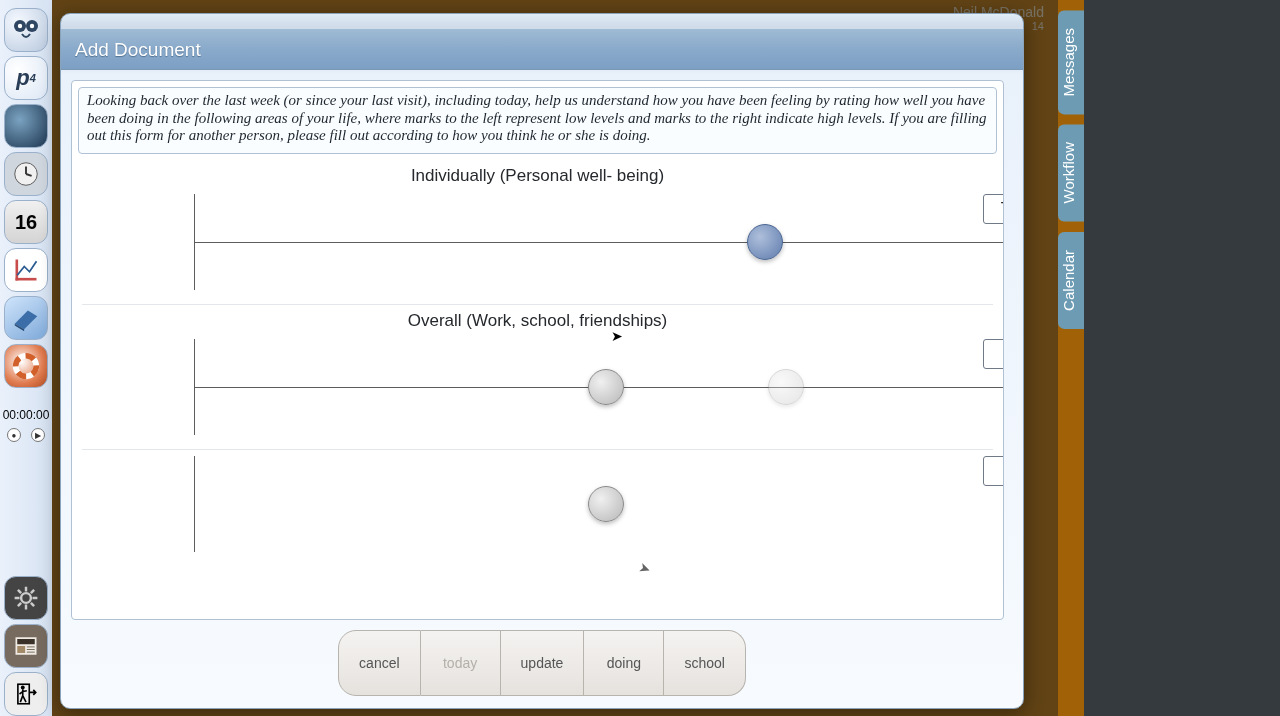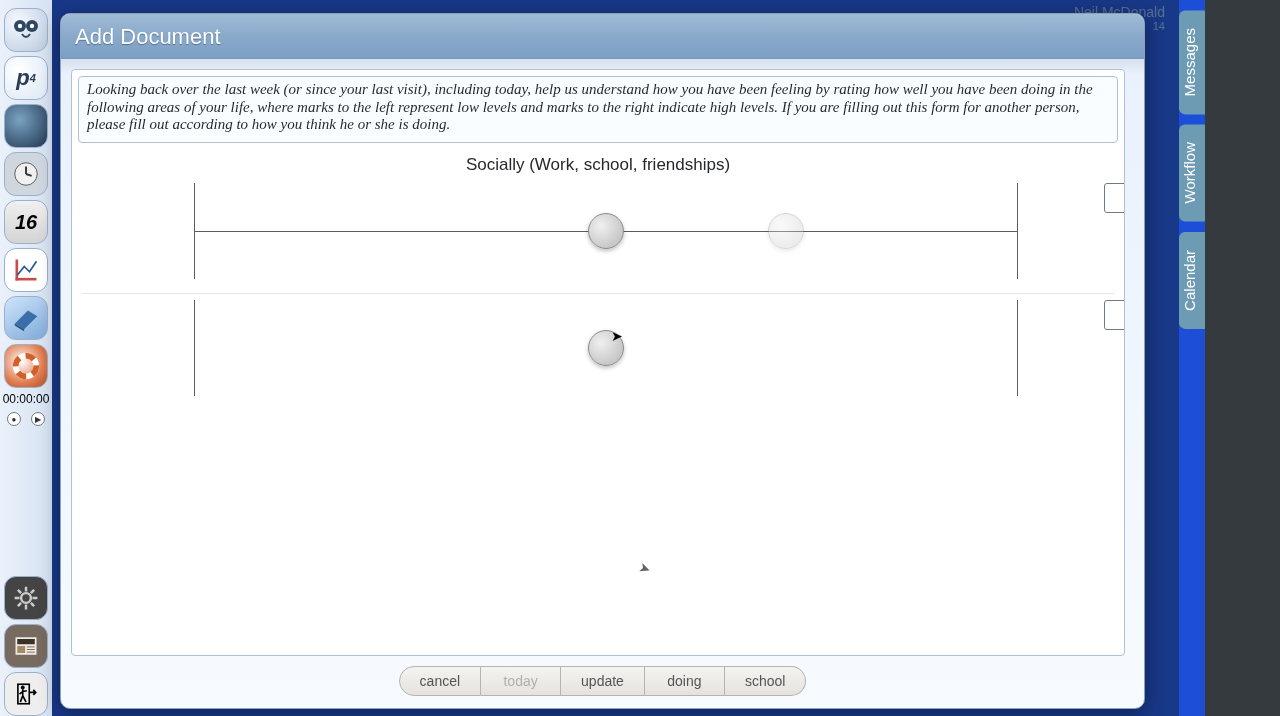--- a/index.html
+++ b/index.html
@@ -4,24 +4,24 @@
   <style>
     * { box-sizing: border-box; margin: 0; padding: 0; }
     html, body {
       width: 1280px;
       height: 716px;
       overflow: hidden;
       font-family: "Segoe UI", "Tahoma", sans-serif;
       background: #353a3f;
     }
     .app-root {
-      width: 1205px;
+      width: 1084px;
       height: 716px;
       position: relative;
-      background: #1d4ed8;
+      background: #a16207;
     }
 
     
     .right-tabs {
       position: absolute;
       right: 0;
       top: 0;
       bottom: 0;
       width: 26px;
       display: flex;
@@ -78,36 +78,36 @@
       font-weight: bold;
       font-style: italic;
       background: radial-gradient(circle at 30% 30%,#ffffff,#dce7f5);
       color:#2a3d56;
     }
     .left-icon.p4 sup{ font-size: 11px; vertical-align: super; }
     .left-icon.globe { background: radial-gradient(circle at 35% 35%, #7aa3c1, #1e3651); }
     .left-icon.clock { background: #cfd6de; }
     .left-icon.cal {
       background: linear-gradient(#f0f0f0,#d4d4d4);
-      font-size: 20px; font-weight: bold; font-style: italic; color:#000;
+      font-size: 20px; font-weight: bold; color:#000;
     }
     .left-icon.chart { background:#fff; }
     .left-icon.book {
       background: linear-gradient(145deg,#cfe4fb,#7ea9d9);
     }
     .left-icon.ring {
       background: radial-gradient(circle at 40% 40%, #fff, #e07c50 60%, #b24b22);
     }
     .left-gap { flex:1; }
     .left-timer {
       width: 100%;
       text-align: center;
       font-size: 12px;
       color:#000;
-      padding: 4px 0 0 0;
+      padding: 20px 0 0 0;
     }
     .left-controls{
       display:flex;
       gap:10px;
       padding:6px 0 8px 0;
     }
     .ctrl-btn{
       width:14px;height:14px;border:1px solid #777;border-radius:50%;
       display:flex;align-items:center;justify-content:center;
       font-size:8px;color:#333;cursor:pointer;background:#fff;
@@ -139,26 +139,27 @@
       background: linear-gradient(to bottom,#e0ecf6 0,#d0dcea 12px,#cfdceb 40px,#e9f1fb 60px,#f7fbff 100%);
       border-radius:10px;
       border:1px solid #8aa3bd;
       box-shadow: 0 4px 20px rgba(0,0,0,.4);
       display:flex;
       flex-direction:column;
       overflow:hidden;
     }
     .dialog-title{
       padding:10px 14px 8px 14px;
-      font-size:22px;
+      font-size:19px;
       font-weight:500;
       color:#fff;
       text-shadow:0 1px 1px rgba(60,90,120,.7);
       background: linear-gradient(to bottom,#9fbbd4,#8aaacb 50%,#7c9fc4);
       border-bottom:1px solid #7a97b4;
+      margin-top:15px;
     }
     .dialog-body{
       margin:10px 19px 0 10px;
       background:#fff;
       border:1px solid #b0c1d4;
       border-radius:4px;
       flex:1;
       display:flex;
       flex-direction:column;
       overflow:hidden;
@@ -262,21 +263,21 @@
 
     
     .button-bar{
       display:flex;
       justify-content:center;
       padding:10px 0 12px 0;
       gap:0;
     }
     .btn{
       min-width:80px;
-      padding:6px 20px;
+      padding:24px 20px;
       background: linear-gradient(to bottom,#f5f3f1,#e5e2de);
       border:1px solid #b7b3ad;
       color:#555;
       font-size:14px;
       cursor:pointer;
     }
     .btn:first-child{ border-radius:18px 0 0 18px; }
     .btn:last-child{ border-radius:0 18px 18px 0; }
     .btn+.btn{ border-left:none; }
     .btn.disabled{ color:#b3afa9; cursor:default; }
@@ -388,22 +389,34 @@
   <div class="dialog-mask"></div>
 
   <div class="dialog">
     <div class="dialog-title">Add Document</div>
 
     <div class="dialog-body">
       <div class="instructions">Looking back over the last week (or since your last visit), including today, help us understand how you have been feeling by rating how well you have been doing in the following areas of your life, where marks to the left represent low levels and marks to the right indicate high levels. If you are filling out this form for another person, please fill out according to how you think he or she is doing.</div>
 
       <div class="sliders" id="sliders-host">
 
+      <div class="slider-row">
+            <div class="slider-label">Individually (Personal well- being)</div>
+            <div class="slider-wrap">
+              <div class="slider-track">
+                <div class="hline"></div>
+                <div class="vcap left"></div>
+                <div class="vcap right"></div>
+                <div class="knob active" style="left: 69.3%;"></div>
+              </div>
+              <div class="value-box">7.0</div>
+            </div>
+          </div>
           <div class="slider-row">
-            <div class="slider-label">Socially (Work, school, friendships)</div>
+            <div class="slider-label">Overall (Work, school, friendships)</div>
             <div class="slider-wrap">
               <div class="slider-track">
                 <div class="hline"></div>
                 <div class="vcap left"></div>
                 <div class="vcap right"></div>
                 <div class="knob ghost" style="left: 71.8%;"></div>
                 <div class="knob" style="left: 50%;"></div>
               </div>
               <div class="value-box placeholder">--</div>
             </div>

